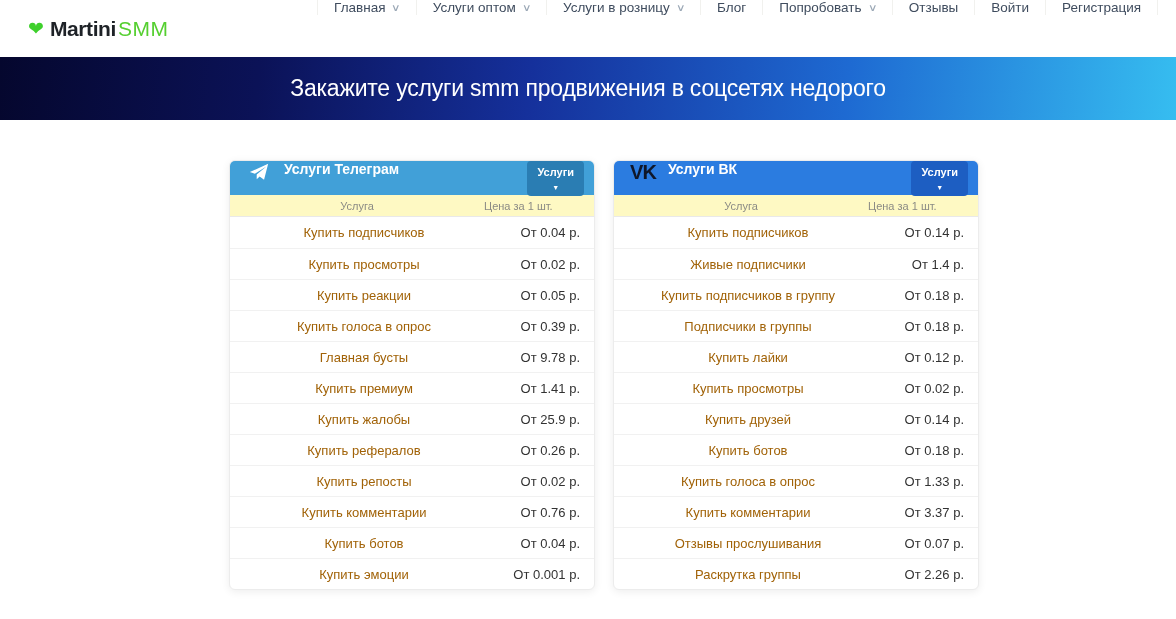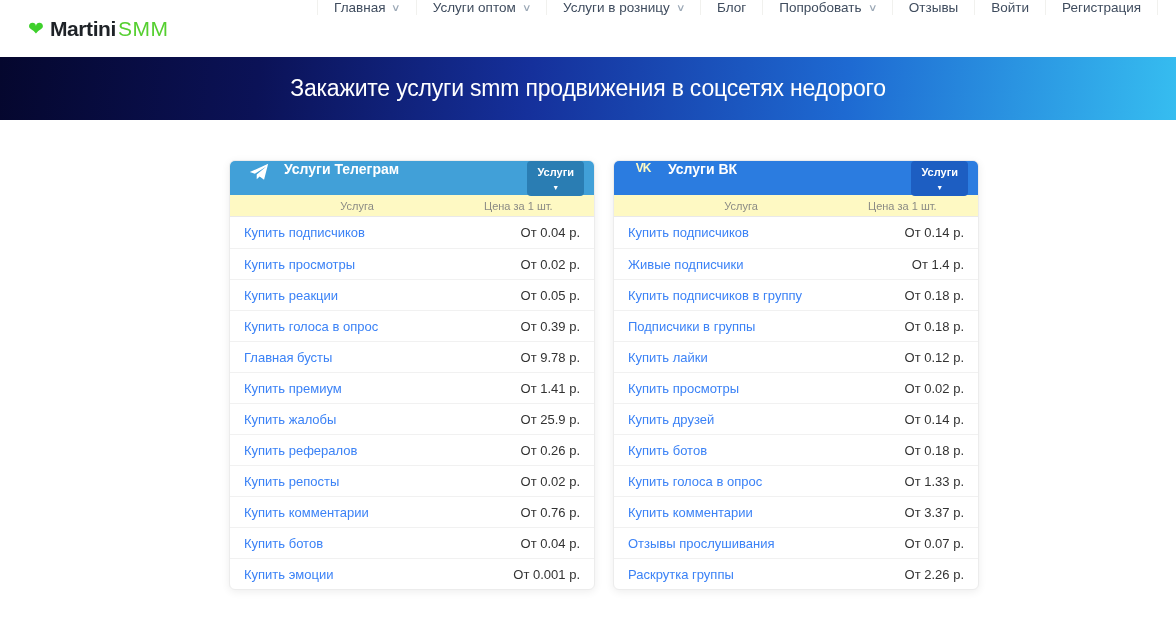--- a/index.html
+++ b/index.html
@@ -45,21 +45,21 @@
     width:366px; background:#fff;
     border:1px solid #ececec; border-radius:6px;
     box-shadow:0 2px 8px rgba(0,0,0,0.07);
     overflow:hidden;
   }
   .card-header { height:34px; display:flex; align-items:flex-start; padding:0 10px; }
   .card.telegram .card-header { background:#41a0d8; }
   .card.vk .card-header { background:#2b7ce0; }
 
   .card-icon { width:30px; display:flex; align-items:center; justify-content:center; margin-left:4px; }
-  .vk-glyph { color:#fef9c3; font-weight:800; font-size:12px; letter-spacing:-1px; }
+  .vk-glyph { color:#0f172a; font-weight:800; font-size:20px; letter-spacing:-1px; }
   .card-title { color:#fff; font-weight:700; font-size:14px; margin-left:10px; flex:1; }
 
   .card-btn {
     border:none; color:#fff; font-weight:700; font-size:11px;
     padding:5px 10px; border-radius:4px; cursor:pointer;
     display:flex; align-items:center; gap:6px;
     font-family:"Liberation Sans", sans-serif;
     flex-direction:column;
   }
   .card.telegram .card-btn { background:#2a7db3; }
@@ -71,21 +71,21 @@
     background:#fef9c3; color:#8b8b85; font-size:11px;
     border-bottom:1px solid #e9e9e9;
   }
   .th-service { width:254px; text-align:center; }
   .th-price { flex:1; text-align:left; padding-right:14px; }
 
   .row { display:flex; align-items:center; height:31px; border-top:1px solid #f1f1f1; }
   .row:first-child { border-top:none; }
   .row-link {
     width:254px; padding-left:14px; font-size:13px;
-    color:#3b82f6; text-decoration:none; white-space:nowrap;
+    color:#a16207; text-decoration:none; white-space:nowrap;text-align:center;
   }
   .row-price { flex:1; text-align:right; padding-right:14px; font-size:13px; color:#323232; }
 </style>
 </head>
 <body>
 
 <header class="navbar">
   <div class="logo">
     <span class="heart">❤</span>
     <span class="brand-bold">Martini</span>

